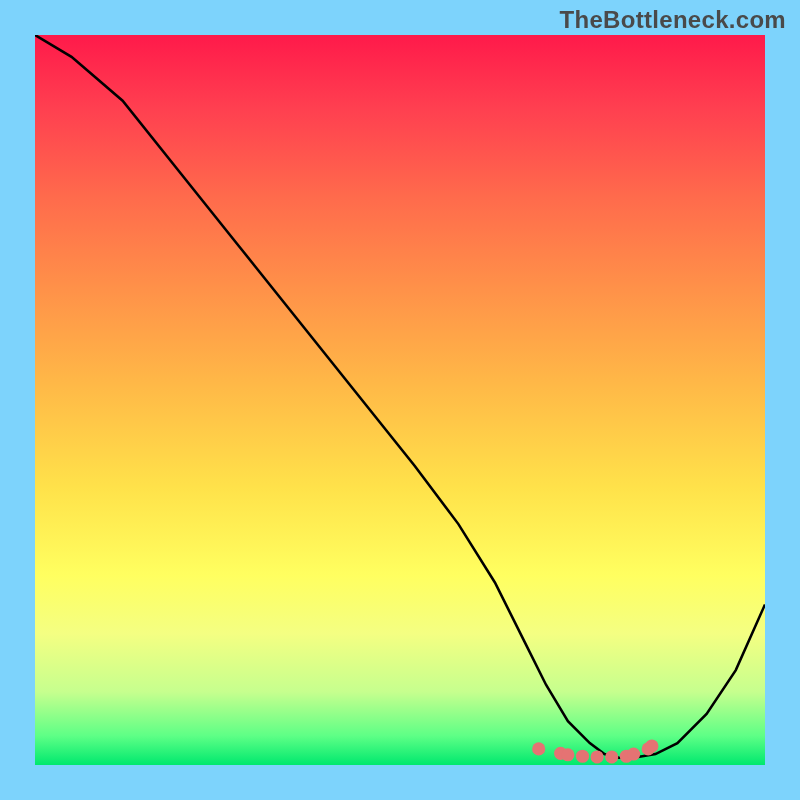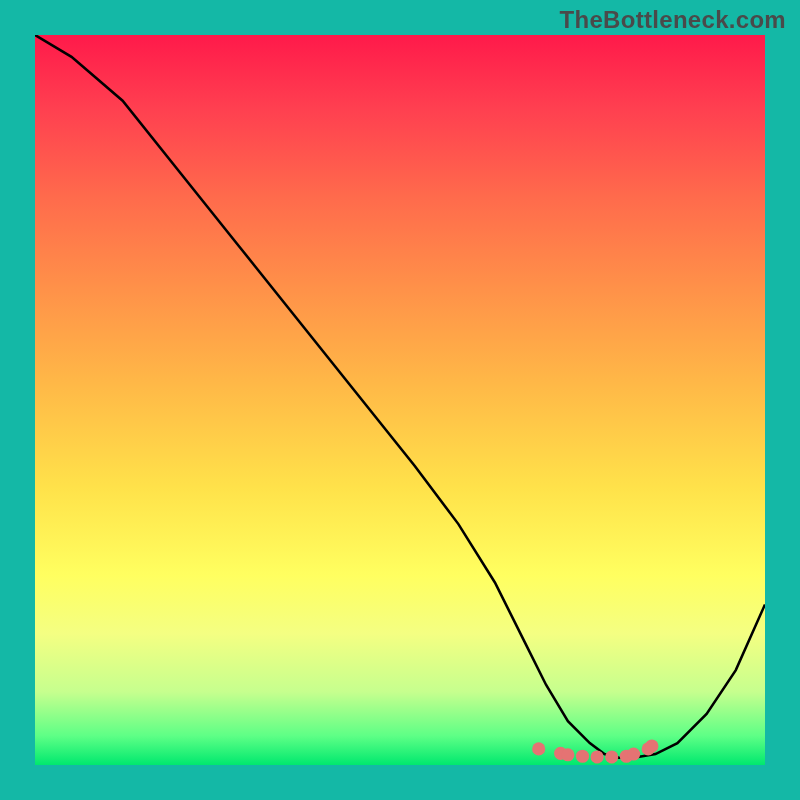--- a/index.html
+++ b/index.html
@@ -8,21 +8,21 @@
     width: 800px;
     height: 800px;
     background: #000;
     font-family: Arial, Helvetica, sans-serif;
     overflow: hidden;
   }
   .frame {
     position: relative;
     width: 800px;
     height: 800px;
-    background: #14b8a6;
+    background: #7dd3fc;
     text-decoration: underline;
   }
   .watermark {
     position: absolute;
     top: 6px;
     right: 14px;
     font-size: 24px;
     font-weight: 600;
     color: #4a4a4a;
     letter-spacing: 0.3px;

